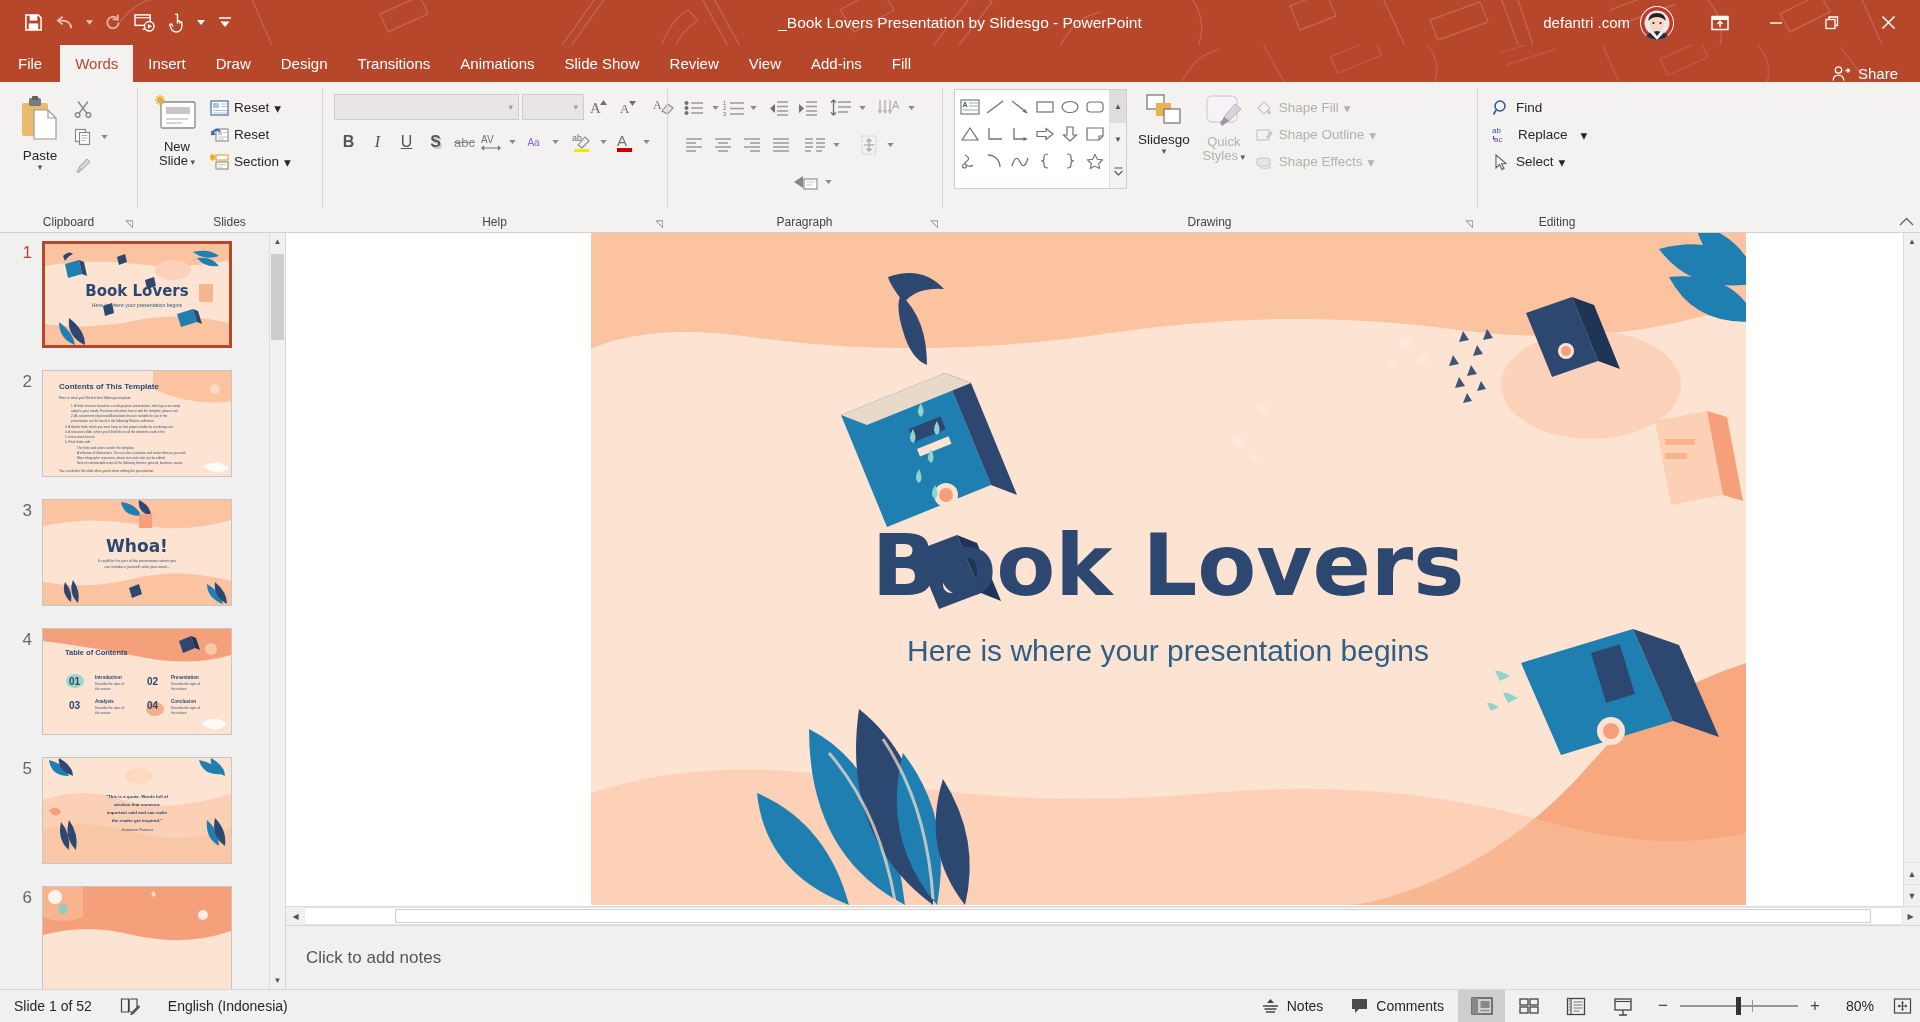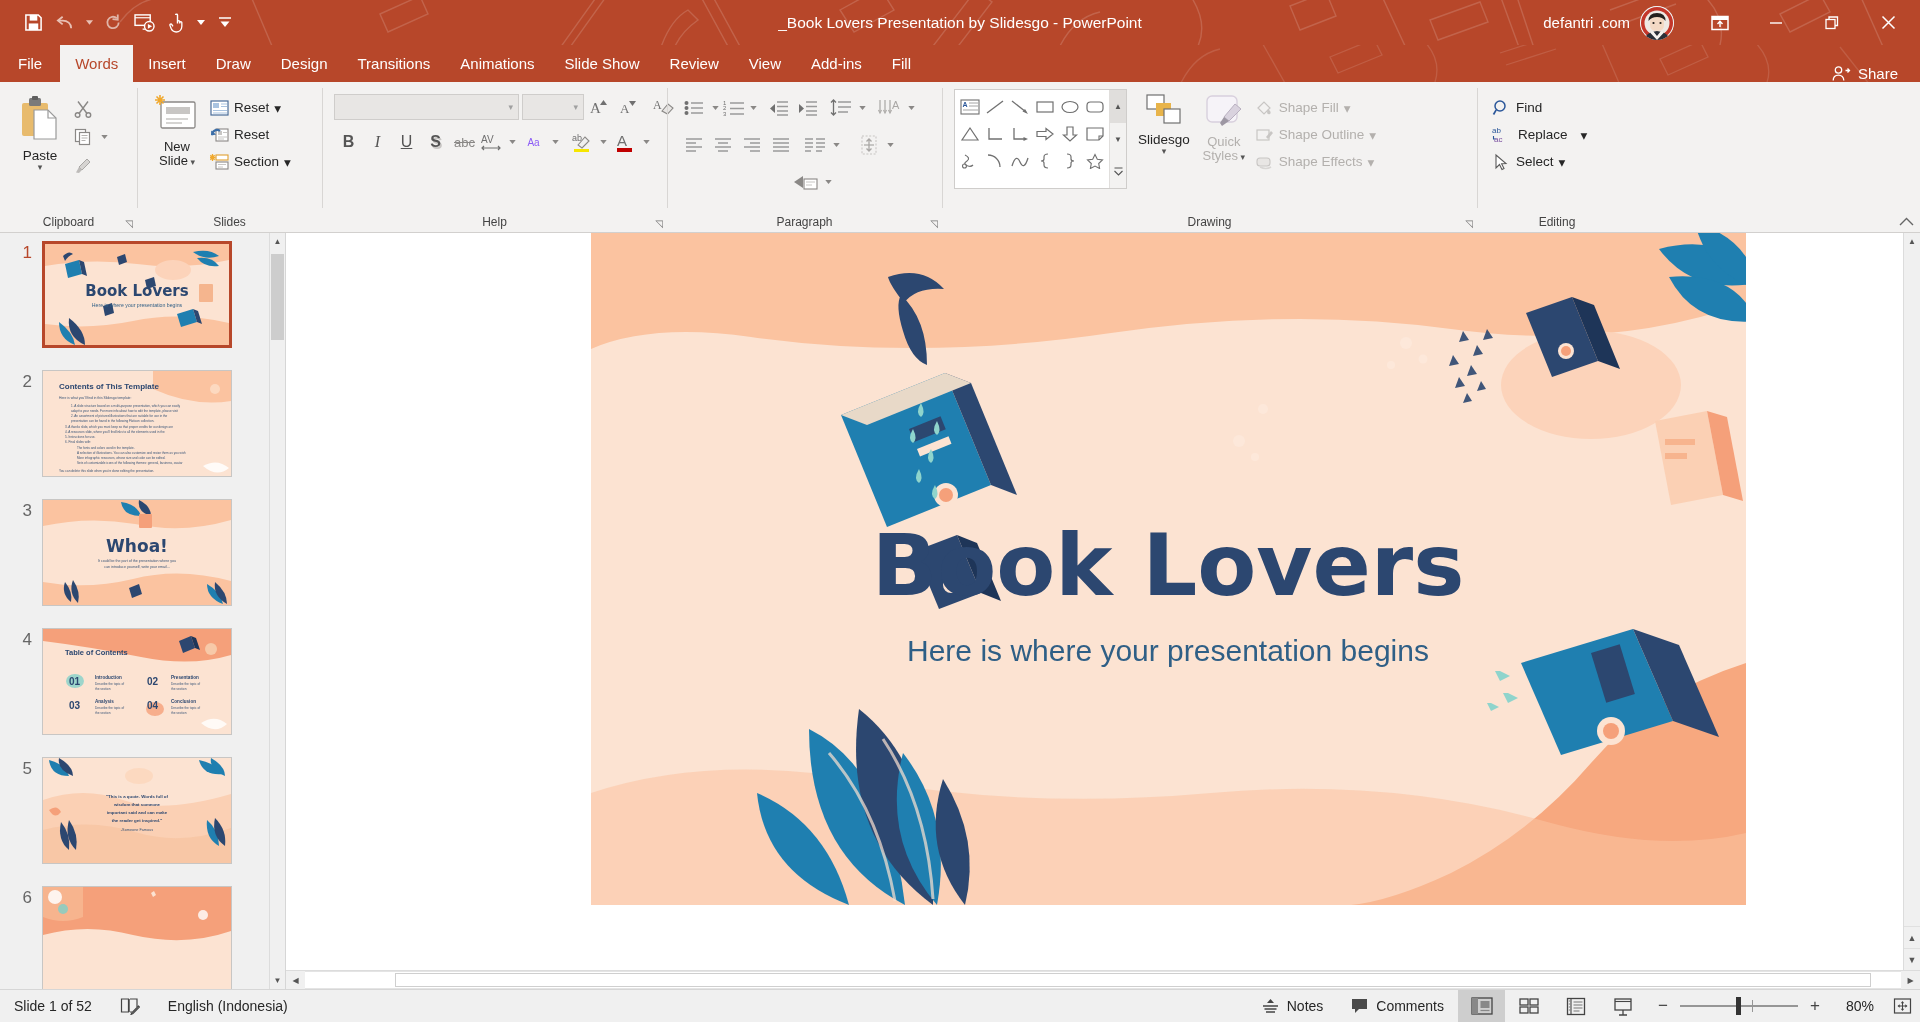--- a/index.html
+++ b/index.html
@@ -1189,20 +1189,23 @@
           <div class="vs-btn" title="Next Slide">▼</div>
         </div>
       </div>
       <div class="hscroll-row">
         <div class="hs-arrow">◀</div>
         <div class="hs-track">
           <div class="hs-thumb"></div>
         </div>
         <div class="hs-arrow">▶</div>
       </div>
+      <div class="notes">
+        <span>Click to add notes</span>
+      </div>
     </div>
   </div>
 
   <div class="status">
     <div class="st-item">
       <span>Slide 1 of 52</span>
     </div>
     <div class="st-item" title="Accessibility Checker">
       <svg width="20" height="18" viewBox="0 0 20 18">
         <path d="M1.5 2 h7 v13 h-7 z" fill="none" stroke="#444" stroke-width="1.2"></path>

